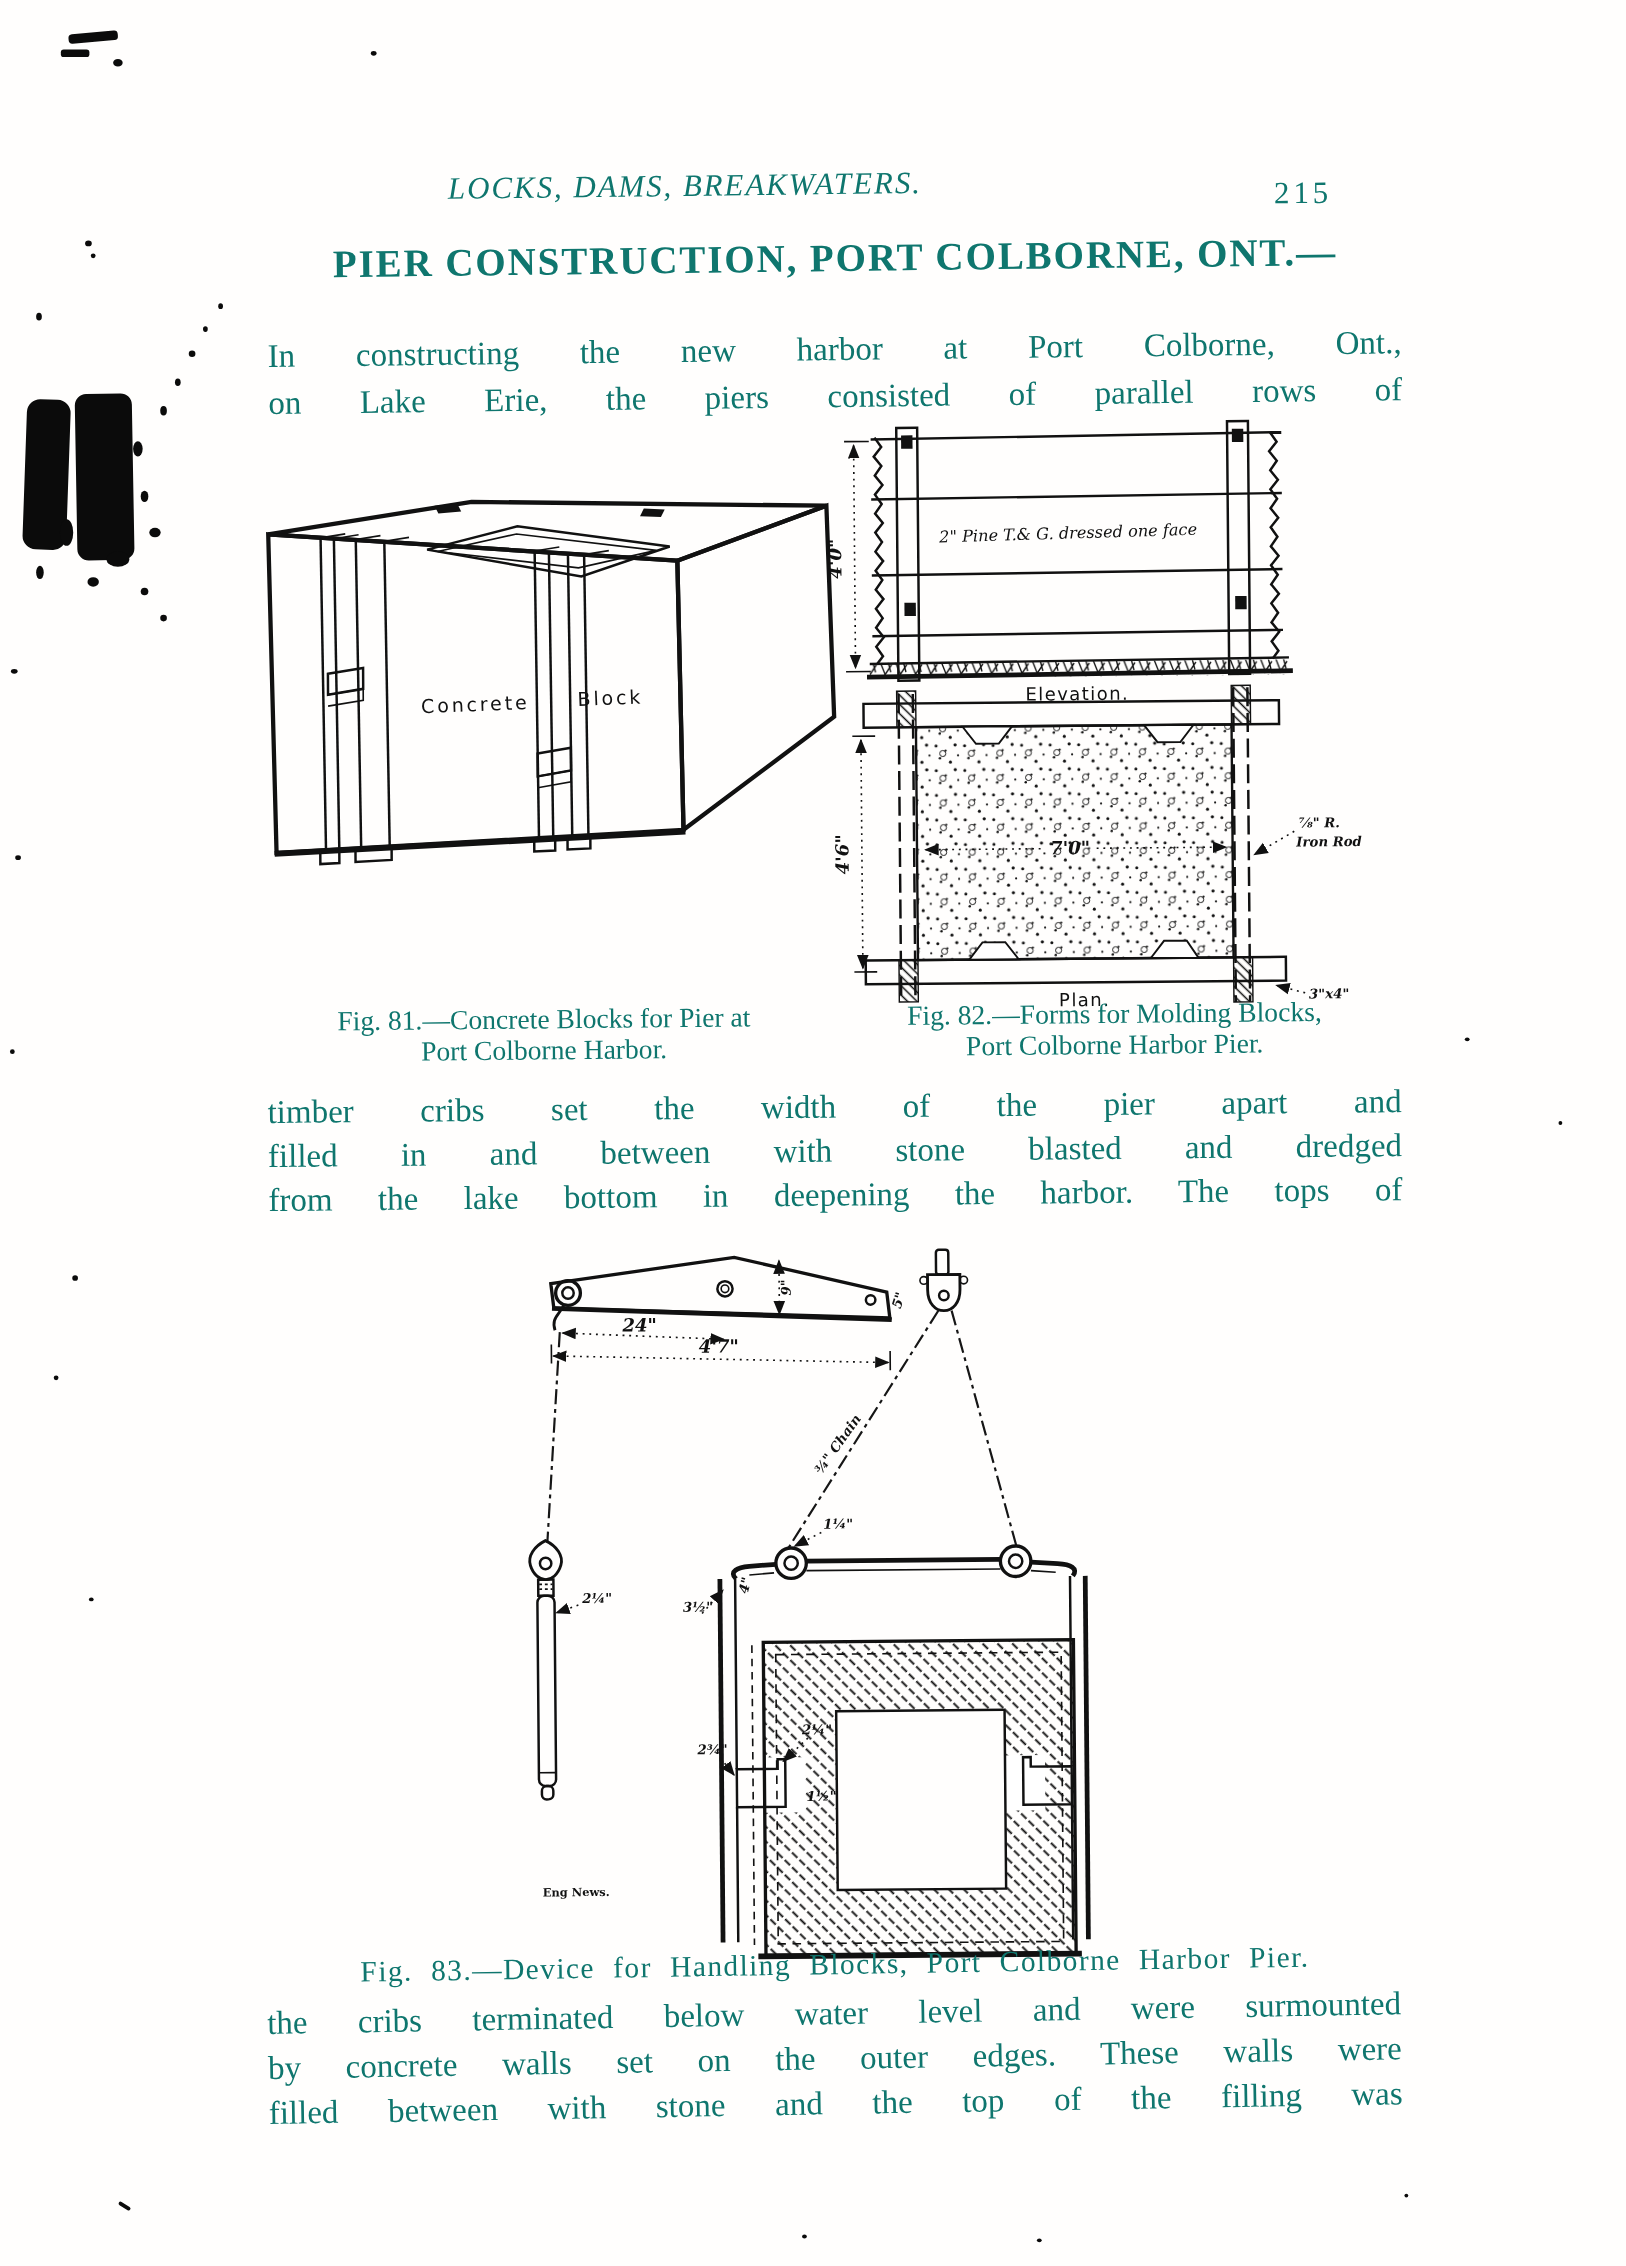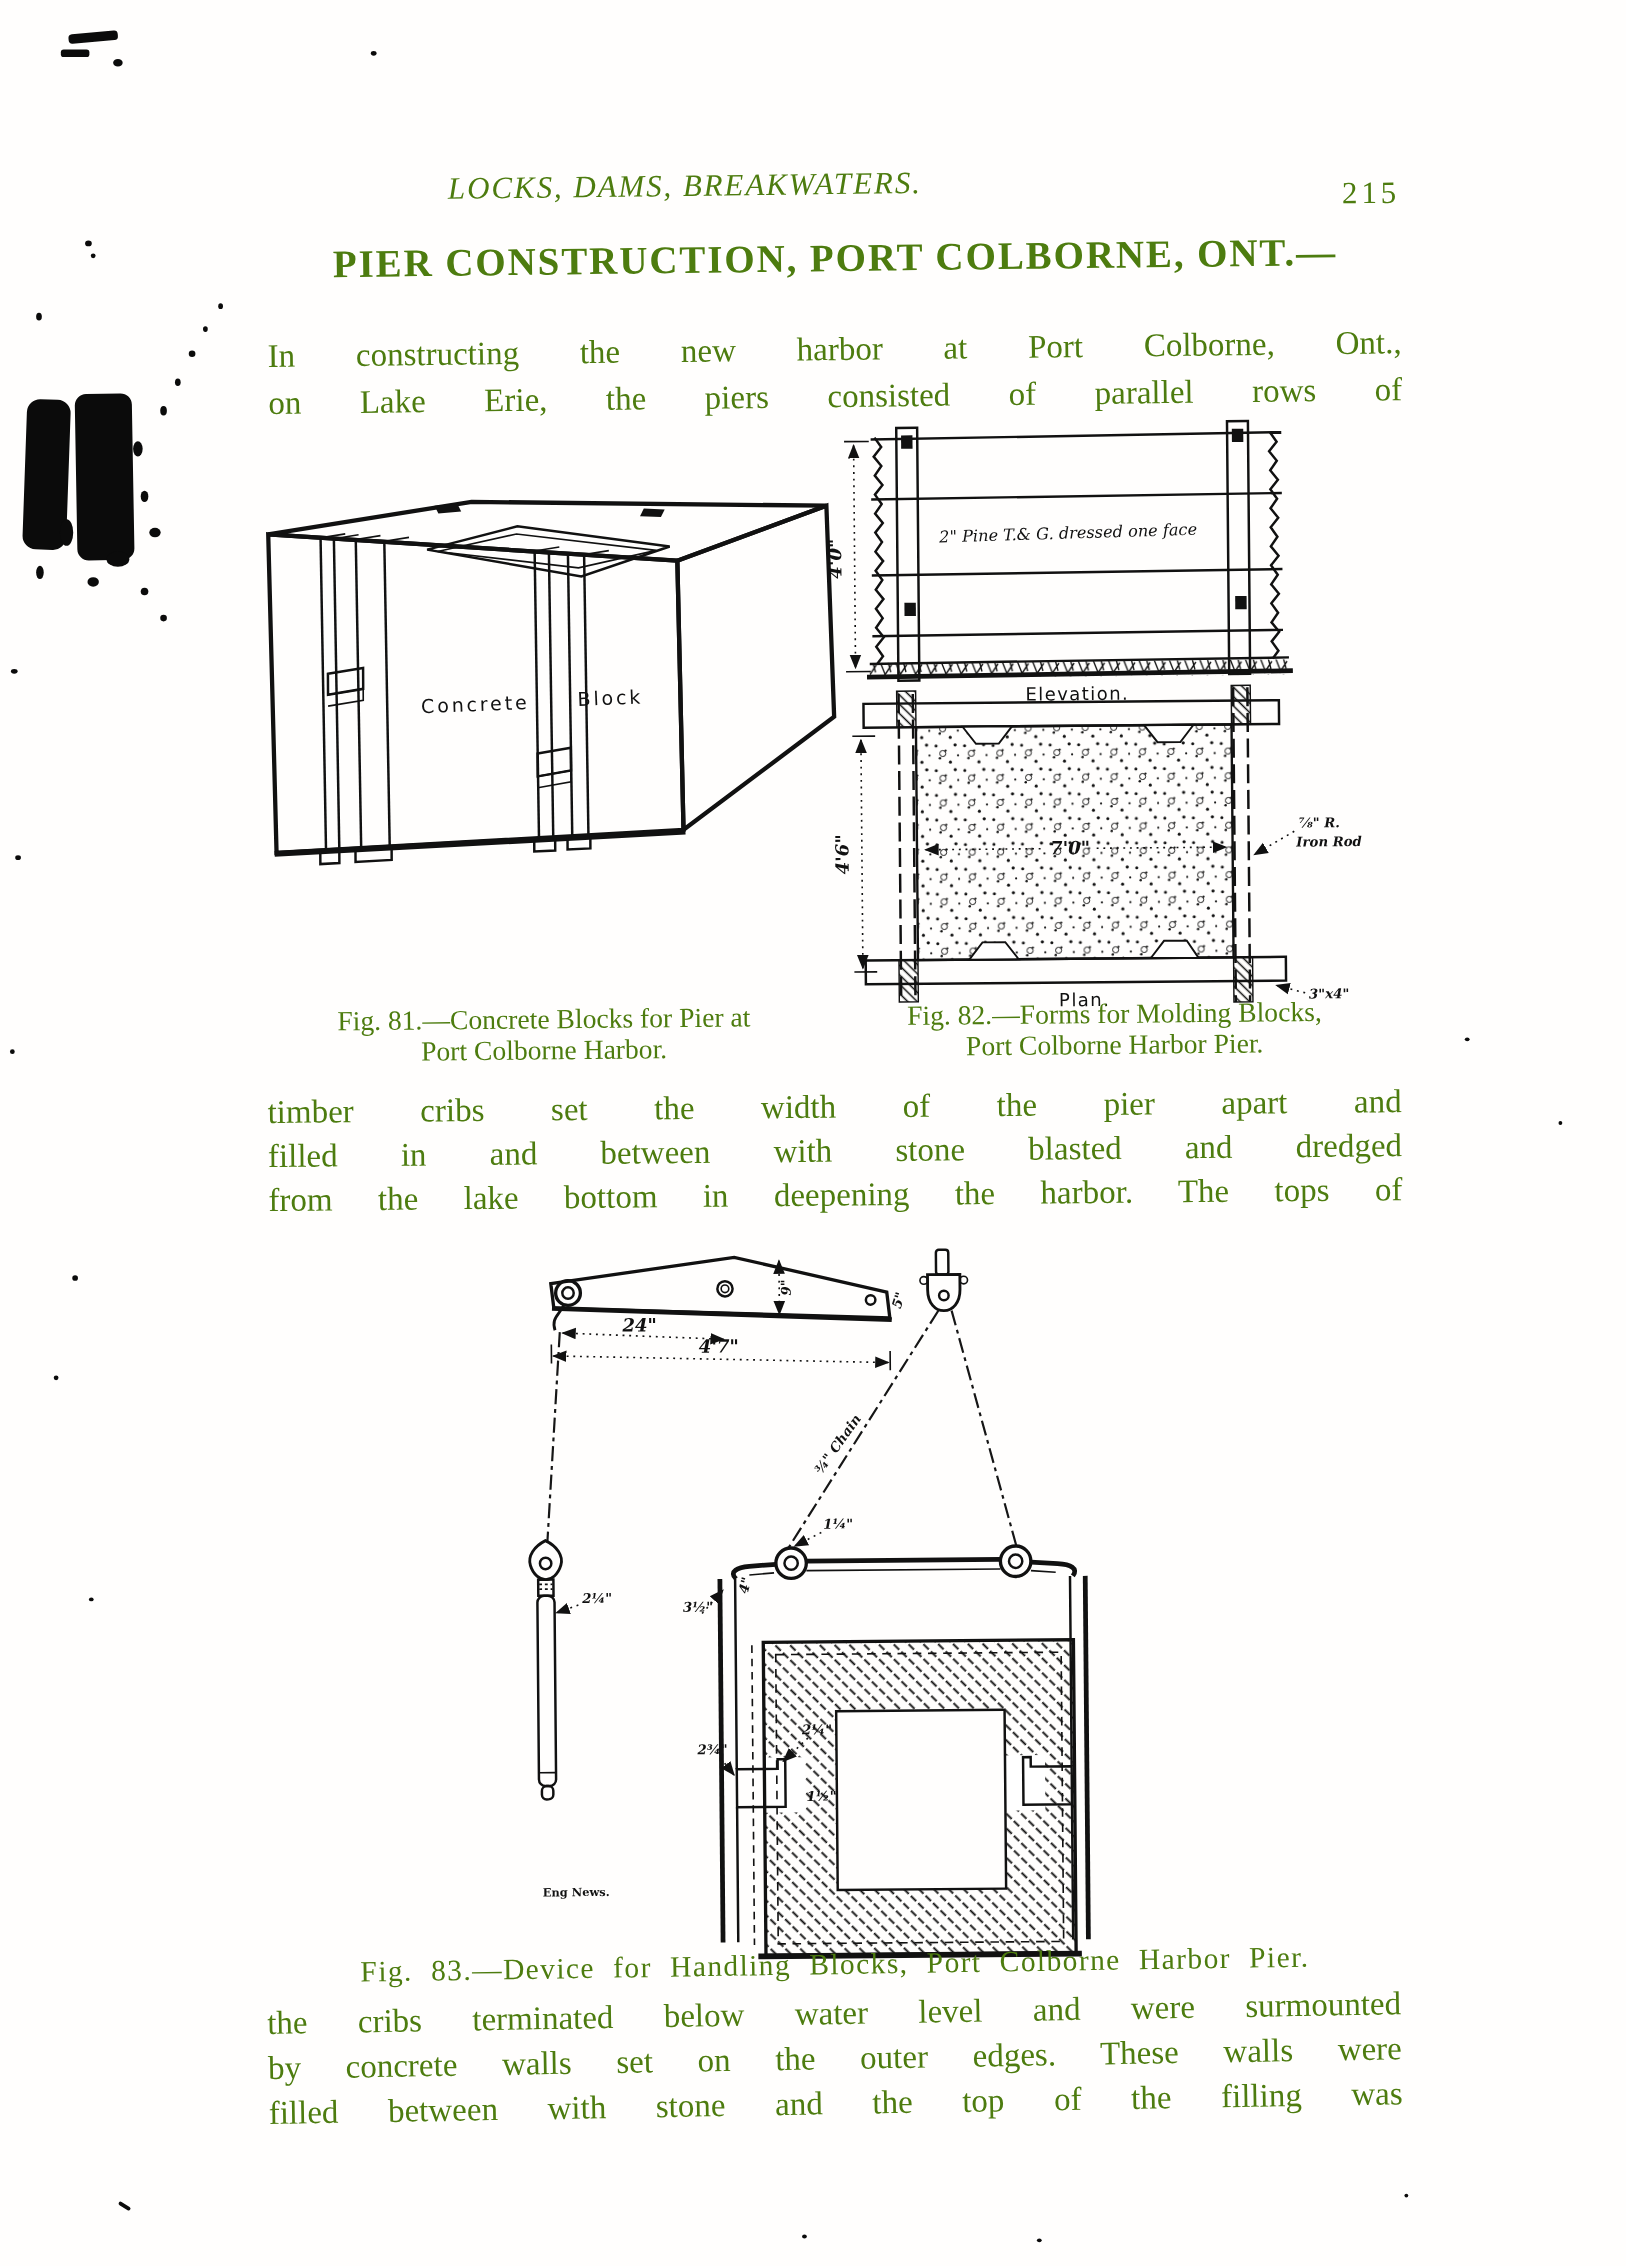--- a/index.html
+++ b/index.html
@@ -1,22 +1,22 @@
 <!DOCTYPE html>
 <html style="font-size:15px"><head>
 <meta charset="utf-8">
 <style>
   html,body{margin:0;padding:0;background:#888;}
   .page{position:relative;width:1626px;height:2266px;background:#fffefd;overflow:hidden;
-        font-family:"Liberation Serif",serif;color:#4d7c0f;}
+        font-family:"Liberation Serif",serif;color:#0f766e;}
   .col{position:absolute;left:268px;width:1134px;}
   .running-head{top:173px;font-style:italic;font-size:31px;letter-spacing:1.9px;
         transform:rotate(-0.7deg);transform-origin:0 50%;}
   .running-head .title{margin-left:180px;display:inline-block;}
-  .pagenum{position:absolute;left:1342px;top:175px;font-size:31px;letter-spacing:3.8px;
+  .pagenum{position:absolute;left:1274px;top:175px;font-size:31px;letter-spacing:3.8px;
         transform:rotate(-0.5deg);}
   .heading{top:242px;text-align:center;font-size:39px;font-weight:bold;letter-spacing:1.9px;
         transform:rotate(-0.7deg);transform-origin:0 50%;white-space:nowrap;}
   .para{font-size:33px;}
   .jline{text-align:justify;text-align-last:justify;white-space:nowrap;}
   .p1{top:333px;line-height:47px;transform:rotate(-0.7deg);transform-origin:0 50%;}
   .p2{top:1090px;line-height:44px;transform:rotate(-0.55deg);transform-origin:0 50%;}
   .p3{top:2001px;line-height:45px;transform:rotate(-1deg);transform-origin:0 50%;}
   .captions{top:1006px;display:flex;transform:rotate(-0.55deg);transform-origin:0 50%;}
   .cap{font-size:27.6px;line-height:31px;text-align:center;}

